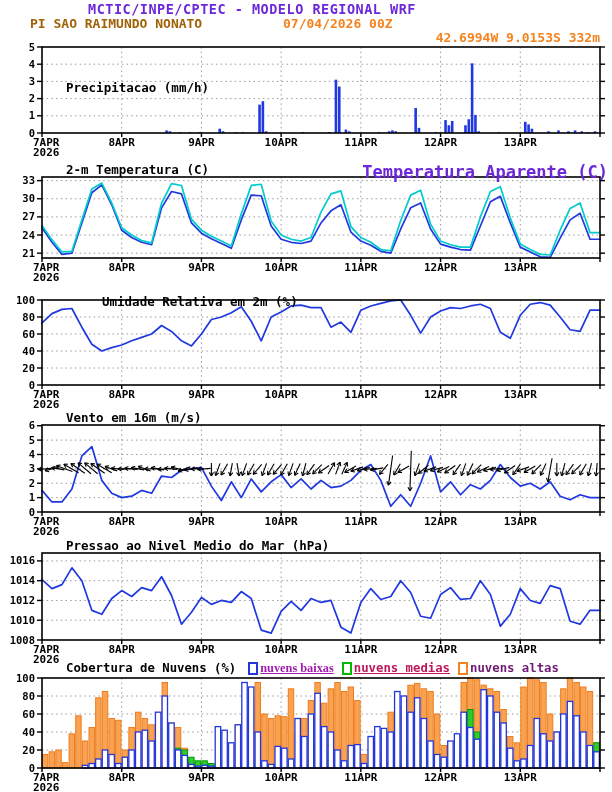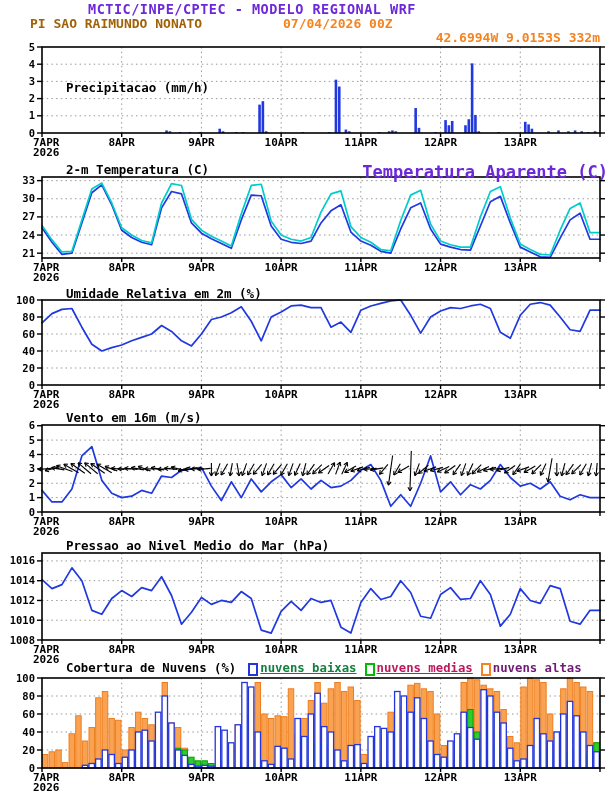--- a/index.html
+++ b/index.html
@@ -8,28 +8,28 @@
   #chart{position:absolute;top:0;left:0;}
   .tick{font:bold 10.5px "DejaVu Sans Mono",monospace;fill:#000;}
   .xlab{font:bold 11px "DejaVu Sans Mono",monospace;fill:#000;}
   .hdr1{position:absolute;top:1px;left:0;width:504px;text-align:center;color:#6d28d9;font-size:13.5px;letter-spacing:.5px;}
   .hdr2{position:absolute;top:16px;left:30px;color:#a16207;font-size:13px;}
   .hdr2b{position:absolute;top:16px;left:283px;color:#f5831f;font-size:13px;}
   .hdr3{position:absolute;top:30px;left:0;width:600px;text-align:right;color:#f5831f;font-size:13px;}
   .ptitle{position:absolute;left:66px;color:#000;font-size:12.5px;white-space:nowrap;}
   .t-precip{top:33px;margin-top:47px;}
   .t-temp{top:162px;}
-  .t-rh{top:286px;}
+  .t-rh{top:294px;margin-left:36px;}
   .t-wind{top:410px;}
   .t-slp{top:538px;}
   .t-temp-leg{position:absolute;top:162px;left:0;width:600px;text-align:right;color:#6d28d9;font-size:17px;margin-left:8px;}
-  .cloudrow{position:absolute;top:661px;left:66px;width:536px;display:flex;align-items:flex-end;font-size:12.3px;white-space:nowrap;}
+  .cloudrow{position:absolute;top:661px;left:66px;width:536px;display:flex;align-items:flex-start;font-size:12.3px;white-space:nowrap;}
   .cloudrow .ct{color:#000;margin-right:4px;}
   .lgbox{display:inline-block;width:6px;height:9px;border:2px solid;margin:0 2px 0 8px;position:relative;top:1px;}
-  .lg-blue{color:#15803d;text-decoration:underline;}
+  .lg-blue{color:#a21caf;text-decoration:underline;font-family:Liberation Serif, serif;}
   .lg-green{color:#be185d;text-decoration:underline;}
   .lg-orange{color:#701a75;}
   .bx-blue{border-color:#2336dd;}
   .bx-green{border-color:#00bb00;}
   .bx-orange{border-color:#f5831f;}
 </style>
 </head>
 <body>
 
 <div>

